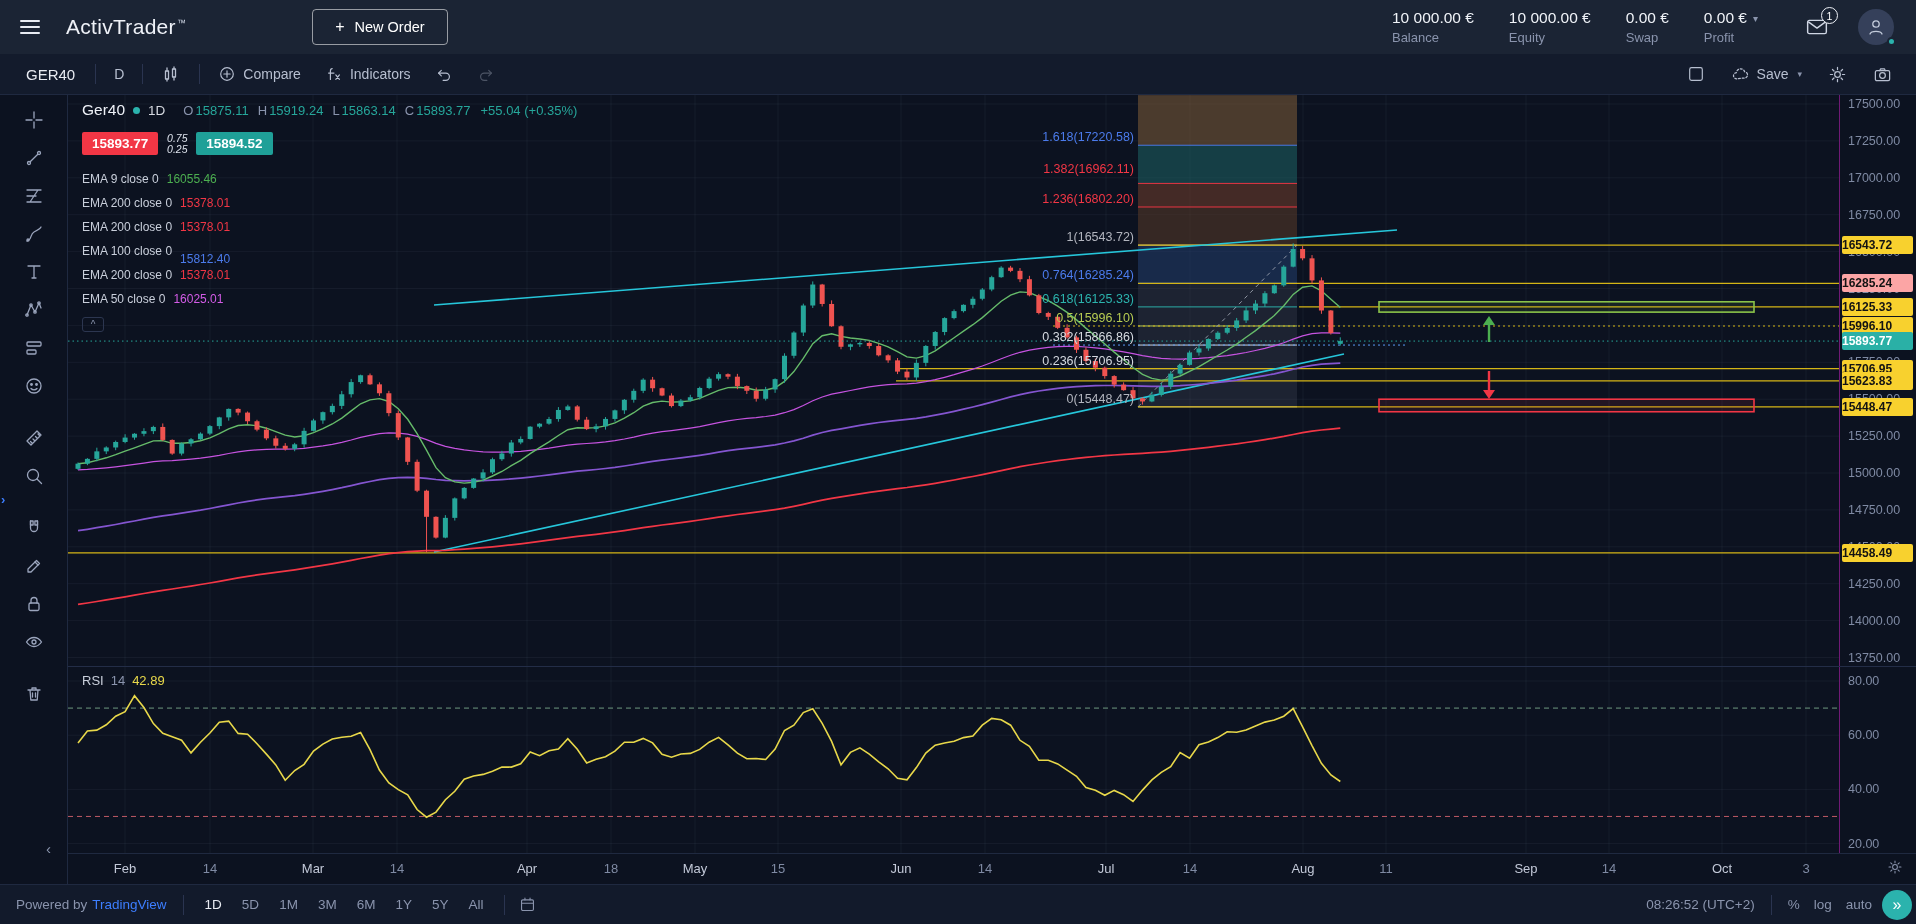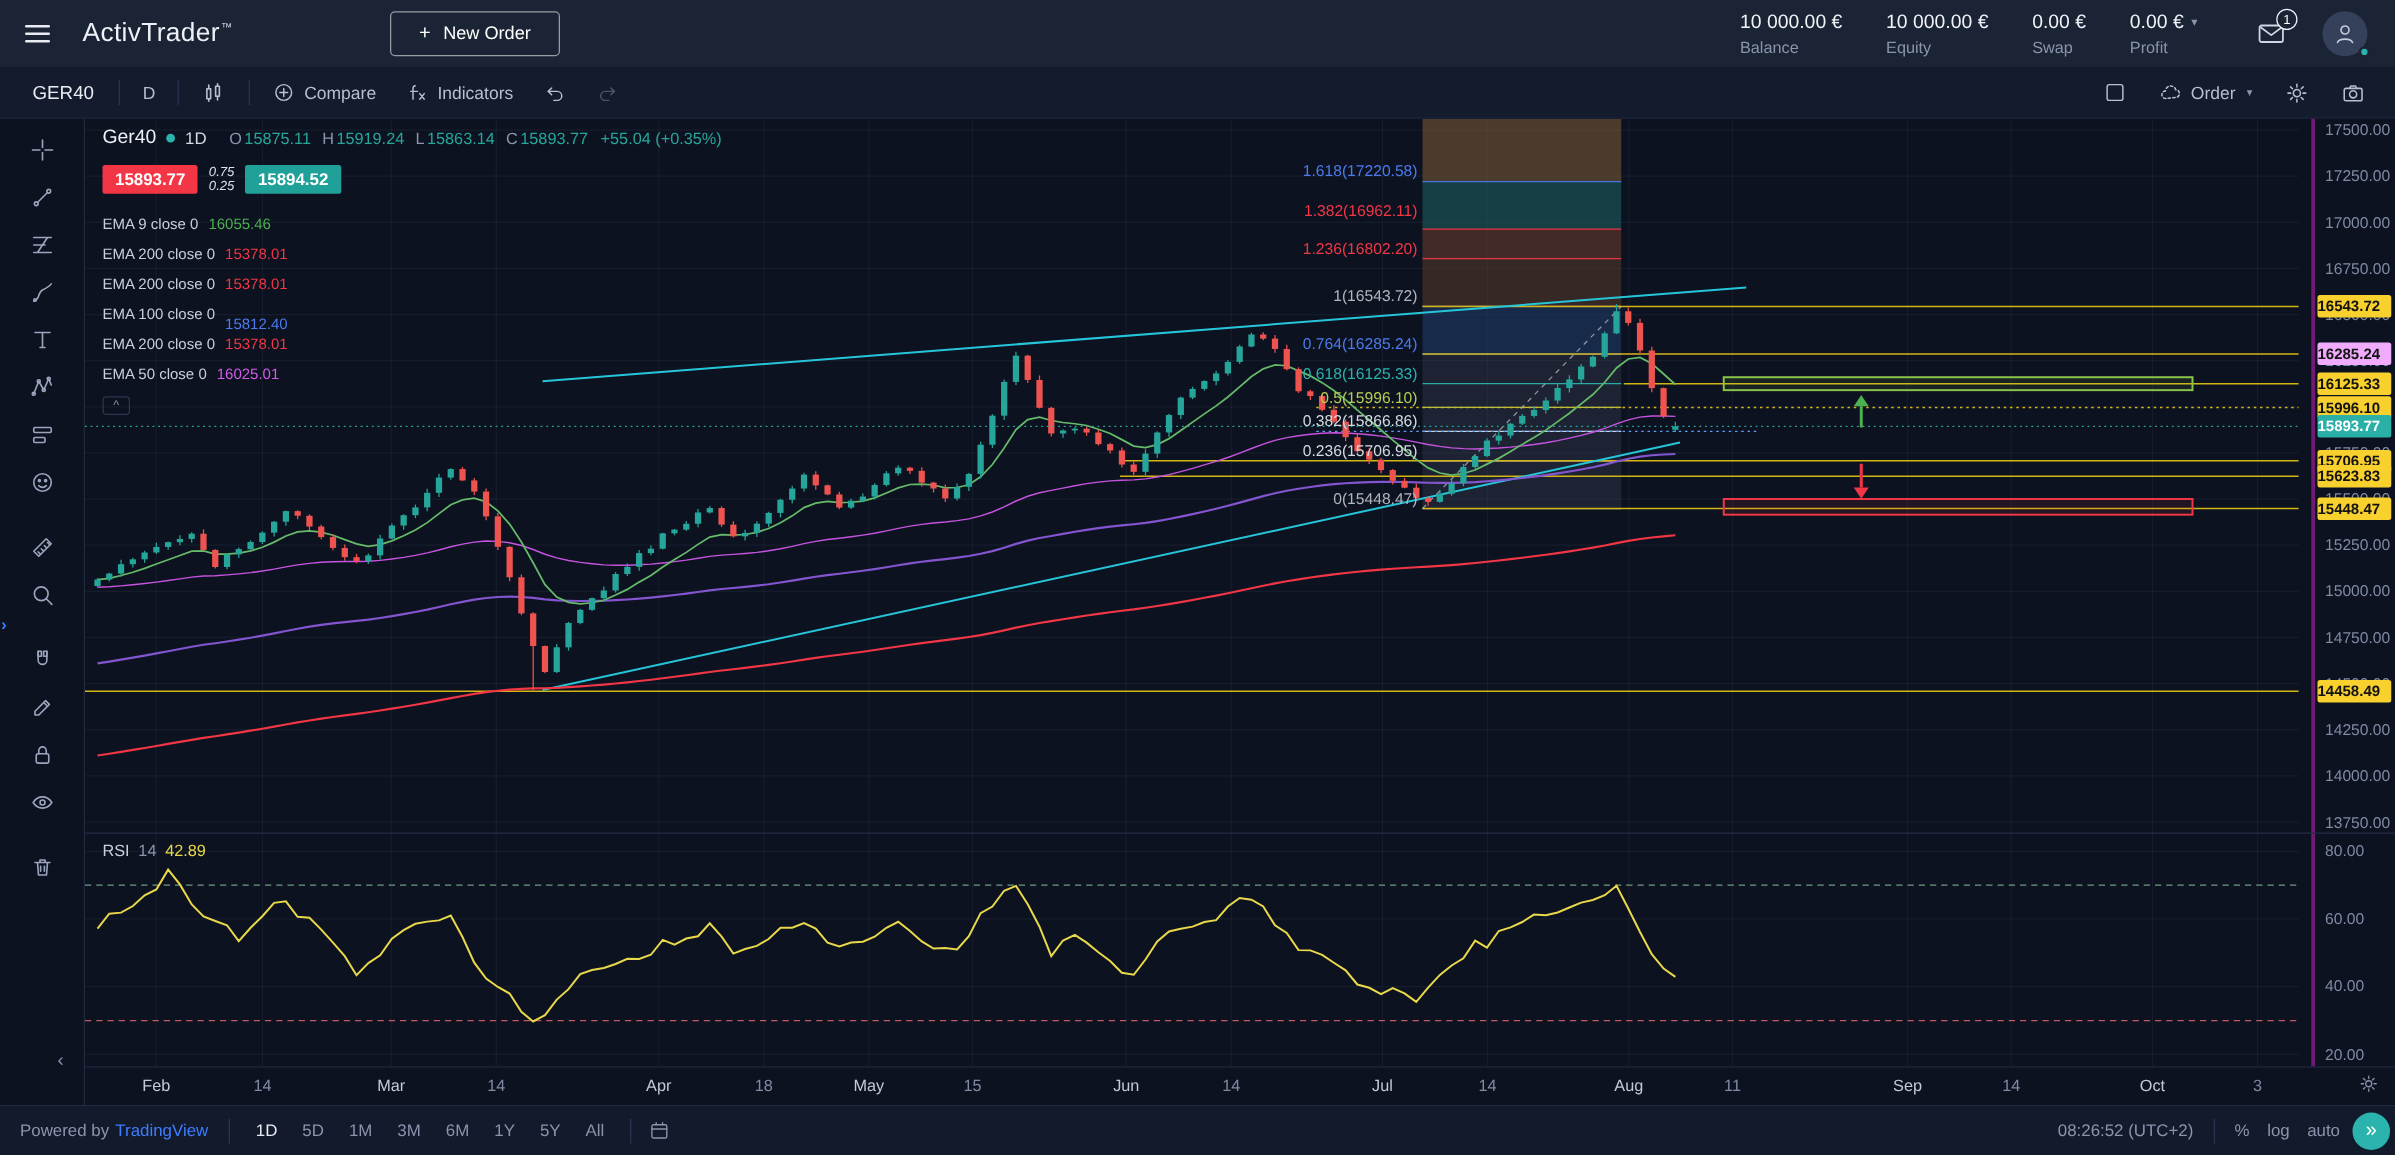--- a/index.html
+++ b/index.html
@@ -60,21 +60,21 @@
   .erow{font-size:12px;height:24px;display:flex;align-items:center;gap:8px}
   .elabel{color:#c9cfdb}
   .collapse{width:22px;height:15px;border:1px solid #2c3650;border-radius:3px;color:#8a94ad;font-size:10px;display:flex;align-items:center;justify-content:center;margin-top:6px;cursor:pointer}
 
   .fiblabel{position:absolute;font-size:12.5px;white-space:nowrap;z-index:5;text-align:right}
   #rsi-legend{position:absolute;left:14px;top:578px;font-size:13px;z-index:8;display:flex;gap:7px}
   #rsi-legend .rname{color:#c9cfdb}
   #rsi-legend .rper{color:#8a94ad}
 
   
-  #price-scale{position:absolute;right:0;top:0;width:67px;height:758px;border-left:3px solid #701a75;background:#0c1220;z-index:6}
+  #price-scale{position:absolute;right:0;top:0;width:77px;height:758px;border-left:1px solid #701a75;background:#0c1220;z-index:6}
   .ptick{position:absolute;left:8px;font-size:12.5px;color:#7f8aa3;white-space:nowrap}
   .ptag{position:absolute;left:2px;right:3px;height:18px;line-height:18px;border-radius:2px;font-size:12px;font-weight:700;text-align:left;z-index:3;cursor:pointer}
   #time-axis{position:absolute;left:0;right:0;top:758px;height:31px;border-top:1px solid #1f2940;background:#0c1220;z-index:6}
   .xlab{position:absolute;top:7px;transform:translateX(-50%);font-size:13px;color:#7f8aa3}
   .xlab.major{color:#c3c9d8}
   .axis-gear{position:absolute;right:13px;top:5px;color:#8a94ad;cursor:pointer}
   #pane-divider{position:absolute;left:0;right:0;top:571px;height:1px;background:#232d47;z-index:7;cursor:row-resize}
 
   
   footer{height:40px;background:#121a2b;border-top:1px solid #1f2940;display:flex;align-items:center;padding:0 44px 0 16px;position:relative;font-size:13.5px;color:#8a94ad}
@@ -199,21 +199,21 @@
             <rect x="3" y="3" width="14" height="14" rx="2"></rect>
           </svg>
         </span>
       </span>
     <span class="tbtn">
       <span>
           <svg viewBox="0 0 20 20" width="19" height="19" fill="none" stroke="currentColor" stroke-width="1.3" stroke-linecap="round" stroke-linejoin="round">
             <path d="M6 14.5a3.2 3.2 0 0 1-.3-6.4 4.4 4.4 0 0 1 8.6-1 3.3 3.3 0 0 1-.4 6.6z" stroke-dasharray="2 2"></path>
           </svg>
         </span>
-      <span>Order</span>
+      <span>Save</span>
       <span class="dcaret">▾</span>
     </span>
     <span class="tbtn">
         <span>
           <svg viewBox="0 0 20 20" width="19" height="19" fill="none" stroke="currentColor" stroke-width="1.3" stroke-linecap="round" stroke-linejoin="round">
             <circle cx="10" cy="10" r="3"></circle>
             <path d="M10 2.5v2.3M10 15.2v2.3M2.5 10h2.3M15.2 10h2.3M4.7 4.7l1.6 1.6M13.7 13.7l1.6 1.6M15.3 4.7l-1.6 1.6M6.3 13.7l-1.6 1.6"></path>
           </svg>
         </span>
       </span>
@@ -815,21 +815,21 @@
         <div class="ptick" style="top: 407.9px;">14750.00</div>
         <div class="ptick" style="top: 444.8px;">14500.00</div>
         <div class="ptick" style="top: 481.7px;">14250.00</div>
         <div class="ptick" style="top: 518.6px;">14000.00</div>
         <div class="ptick" style="top: 555.5px;">13750.00</div>
         <div class="ptick" style="top: 579px;">80.00</div>
         <div class="ptick" style="top: 633.18px;">60.00</div>
         <div class="ptick" style="top: 687.36px;">40.00</div>
         <div class="ptick" style="top: 741.54px;">20.00</div>
         <div class="ptag" style="top: 141.147px; background: rgb(248, 209, 46); color: rgb(19, 19, 19);">16543.72</div>
-        <div class="ptag" style="top: 179.299px; background: #f0abfc; color: rgb(19, 19, 19);">16285.24</div>
+        <div class="ptag" style="top: 179.299px; background: #fca5a5; color: rgb(19, 19, 19);">16285.24</div>
         <div class="ptag" style="top: 202.901px; background: rgb(248, 209, 46); color: rgb(19, 19, 19);">16125.33</div>
         <div class="ptag" style="top: 221.976px; background: rgb(248, 209, 46); color: rgb(19, 19, 19);">15996.10</div>
         <div class="ptag" style="top: 237.08px; background: rgb(42, 176, 166); color: rgb(255, 255, 255);">15893.77</div>
         <div class="ptag" style="top: 264.654px; background: rgb(248, 209, 46); color: rgb(19, 19, 19);">15706.95</div>
         <div class="ptag" style="top: 276.923px; background: rgb(248, 209, 46); color: rgb(19, 19, 19);">15623.83</div>
         <div class="ptag" style="top: 302.806px; background: rgb(248, 209, 46); color: rgb(19, 19, 19);">15448.47</div>
         <div class="ptag" style="top: 448.927px; background: rgb(248, 209, 46); color: rgb(19, 19, 19);">14458.49</div>
       </div>
     <div id="pane-divider"></div>
     <div id="time-axis">

